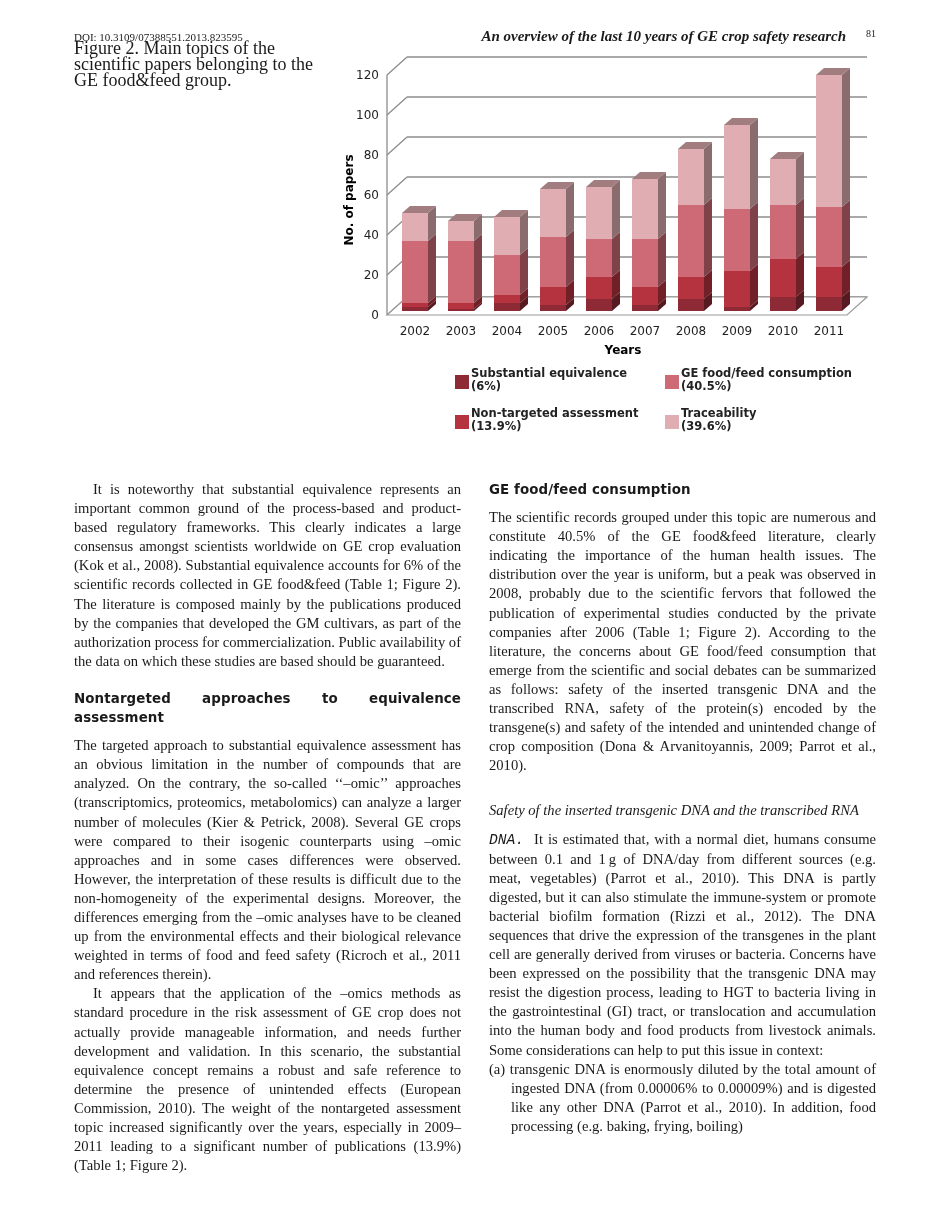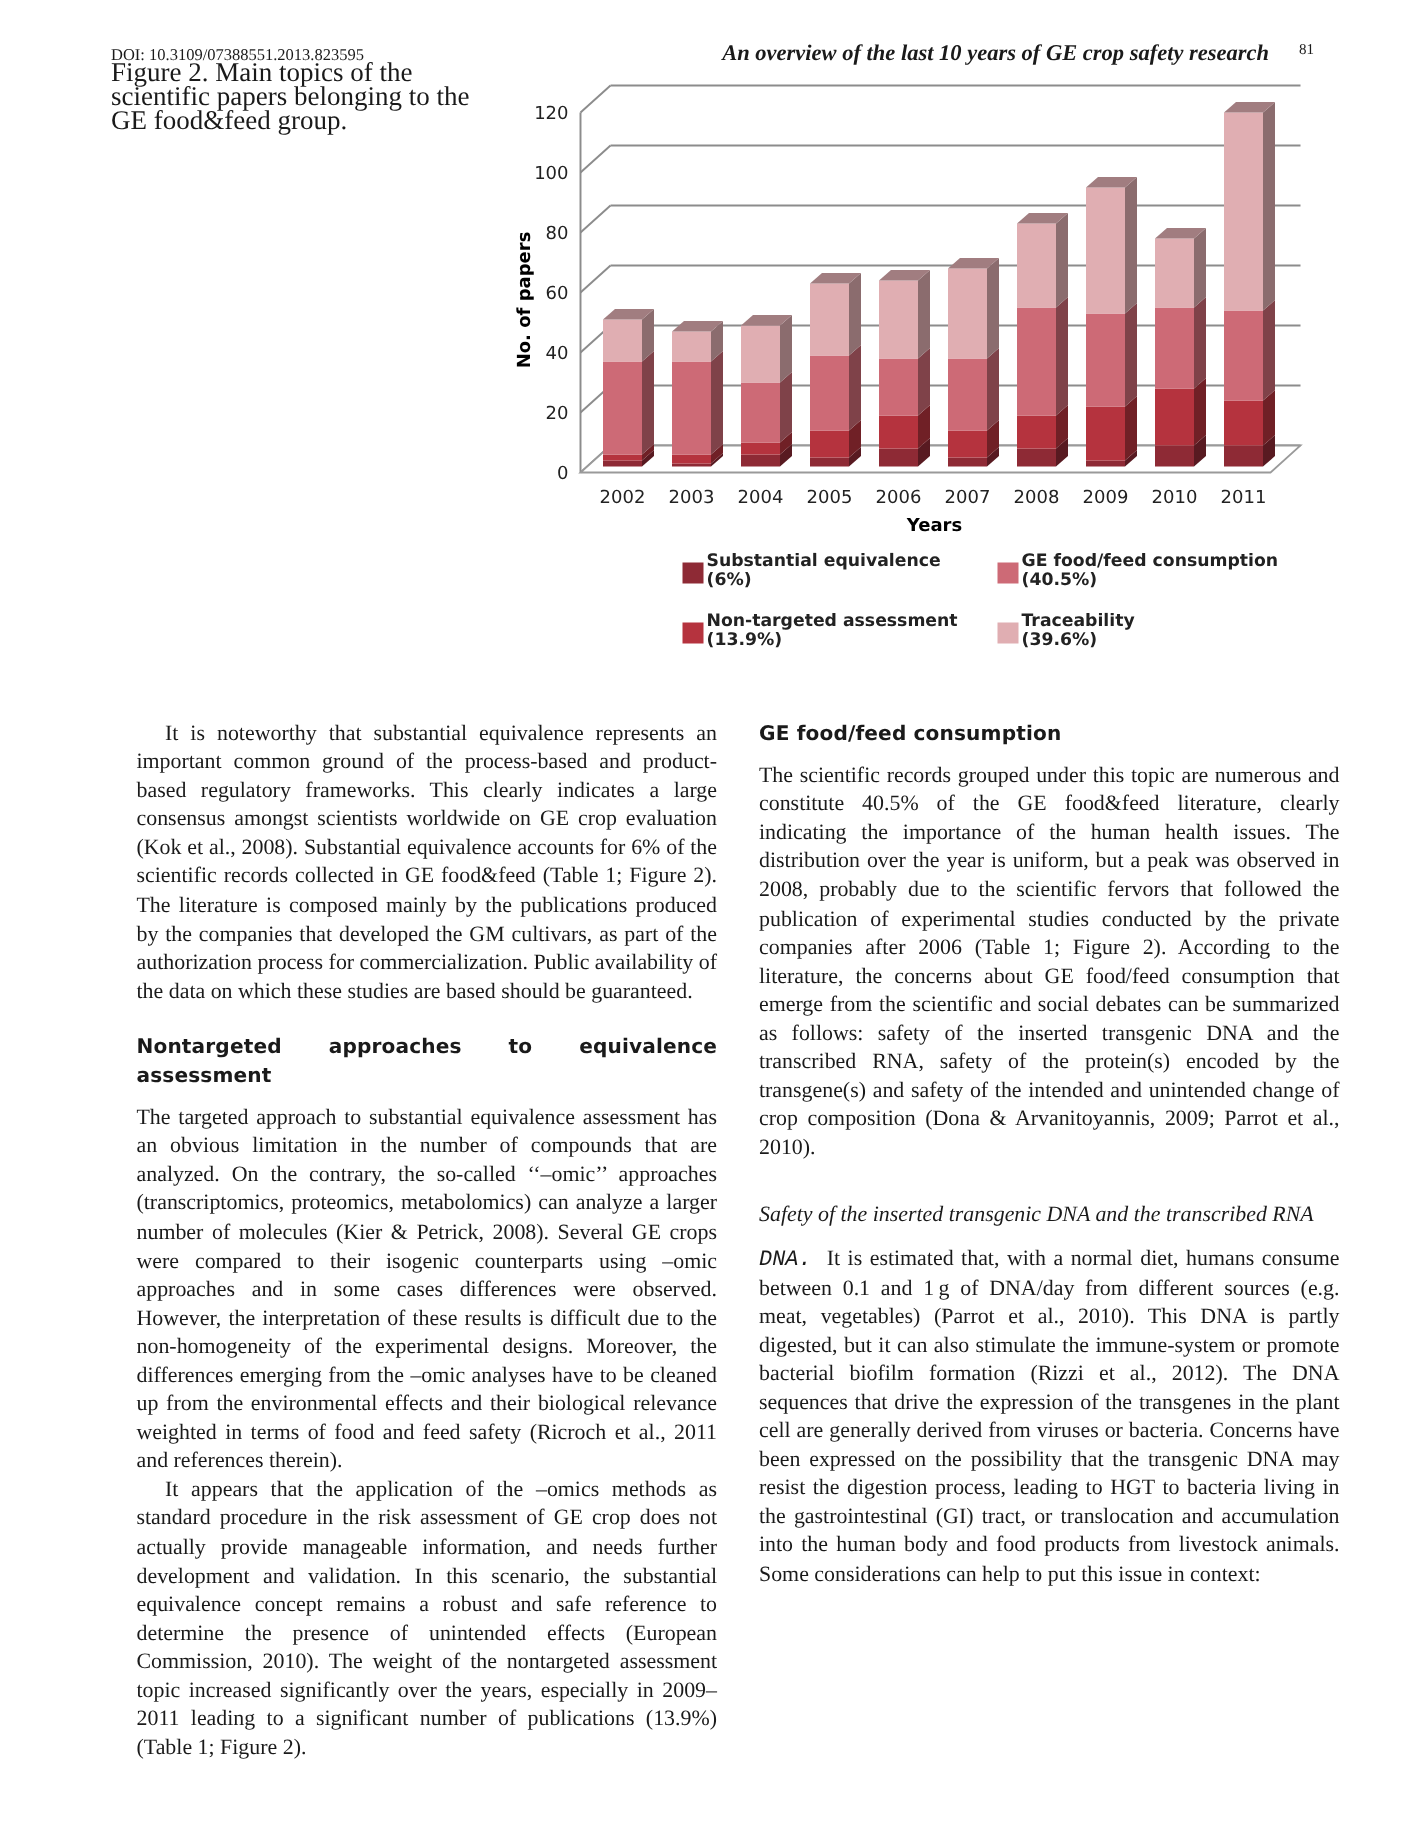--- a/index.html
+++ b/index.html
@@ -3,21 +3,21 @@
 <meta charset="utf-8">
 <style>
   html, body { margin: 0; padding: 0; background: #ffffff; }
   body { width: 950px; height: 1228px; position: relative; overflow: hidden; color: #1a1a1a; font-family: "Liberation Serif", "DejaVu Serif", serif; }
   .running-head { position: absolute; top: 28px; left: 74px; right: 74px; height: 20px; }
   .doi { position: absolute; left: 0; top: 3px; font-size: 11px; }
   .head-title { position: absolute; right: 30px; top: 0; font-style: italic; font-size: 15px; font-weight: bold; }
   .page-num { position: absolute; right: 0; top: 0; font-size: 10px; }
   .fig-caption { position: absolute; left: 74px; top: 40px; width: 250px; font-size: 18px; line-height: 16px; }
   #chart { position: absolute; left: 335px; top: 55px; width: 560px; height: 395px; }
-  .col { position: absolute; top: 480px; width: 387px; font-size: 14.6px; line-height: 19.1px; text-align: justify; hyphens: manual; margin-left: 17px; }
+  .col { position: absolute; top: 480px; width: 387px; font-size: 14.6px; line-height: 19.1px; text-align: justify; hyphens: manual; }
   .col-left { left: 74px; }
   .col-right { left: 489px; }
   .col p { margin: 0; }
   .indent { text-indent: 19px; }
   .sec-head { font-family: "DejaVu Sans", "Liberation Sans", sans-serif; font-weight: bold; font-size: 13.4px; margin: 18px 0 9px 0 !important; letter-spacing: 0.1px; }
   .col-right .sec-head:first-child { margin-top: 0 !important; }
   .sub-head { font-style: italic; margin: 26px 0 9px 0 !important; text-align: left; }
   .run-in { font-style: italic; font-family: Liberation Mono, monospace; }
   .list-item { padding-left: 22px; text-indent: -22px; }
   b { font-weight: normal; }
@@ -217,13 +217,14 @@
   <p class="sec-head">Nontargeted approaches to equivalence assessment</p>
   <p>The targeted approach to substantial equivalence assessment has an obvious limitation in the number of compounds that are analyzed. On the contrary, the so-called ‘‘–omic’’ approaches (transcriptomics, proteomics, metabolomics) can analyze a larger number of molecules (Kier &amp; Petrick, 2008). Several GE crops were compared to their isogenic counter­parts using –omic approaches and in some cases differences were observed. However, the interpretation of these results is difficult due to the non-homogeneity of the experimental designs. Moreover, the differences emerging from the –omic analyses have to be cleaned up from the environmental effects and their biological relevance weighted in terms of food and feed safety (Ricroch et al., 2011 and references therein).</p>
   <p class="indent">It appears that the application of the –omics methods as standard procedure in the risk assessment of GE crop does not actually provide manageable information, and needs further development and validation. In this scenario, the substantial equivalence concept remains a robust and safe reference to determine the presence of unintended effects (European Commission, 2010). The weight of the nontargeted assess­ment topic increased significantly over the years, especially in 2009–2011 leading to a significant number of publications (13.9%) (Table 1; Figure 2).</p>
 </div>
 
 <div class="col col-right">
   <p class="sec-head">GE food/feed consumption</p>
   <p><span>The scientific records grouped under this topic are numerous and constitute 40.5% of the </span><b>GE food&amp;feed</b><span> literature, clearly indicating the importance of the human health issues. The distribution over the year is uniform, but a peak was observed in 2008, probably due to the scientific fervors that followed the publication of experimental studies conducted by the private companies after 2006 (Table 1; Figure 2). According to the literature, the concerns about GE food/feed consump­tion that emerge from the scientific and social debates can be summarized as follows: safety of the inserted transgenic DNA and the transcribed RNA, safety of the protein(s) encoded by the transgene(s) and safety of the intended and unintended change of crop composition (Dona &amp; Arvanitoyannis, 2009; Parrot et al., 2010).</span></p>
   <p class="sub-head">Safety of the inserted transgenic DNA and the transcribed RNA</p>
   <p><span class="run-in">DNA.</span>&nbsp;&nbsp;<span>It is estimated that, with a normal diet, humans consume between 0.1 and 1 g of DNA/day from different sources (e.g. meat, vegetables) (Parrot et al., 2010). This DNA is partly digested, but it can also stimulate the immune-system or promote bacterial biofilm formation (Rizzi et al., 2012). The DNA sequences that drive the expression of the transgenes in the plant cell are generally derived from viruses or bacteria. Concerns have been expressed on the possibility that the transgenic DNA may resist the digestion process, leading to HGT to bacteria living in the gastrointestinal (GI) tract, or translocation and accumulation into the human body and food products from livestock animals. Some considerations can help to put this issue in context:</span></p>
+  <p class="list-item">(a) transgenic DNA is enormously diluted by the total amount of ingested DNA (from 0.00006% to 0.00009%) and is digested like any other DNA (Parrot et al., 2010). In addition, food processing (e.g. baking, frying, boiling)</p>
 </div>
 
 </body></html>

